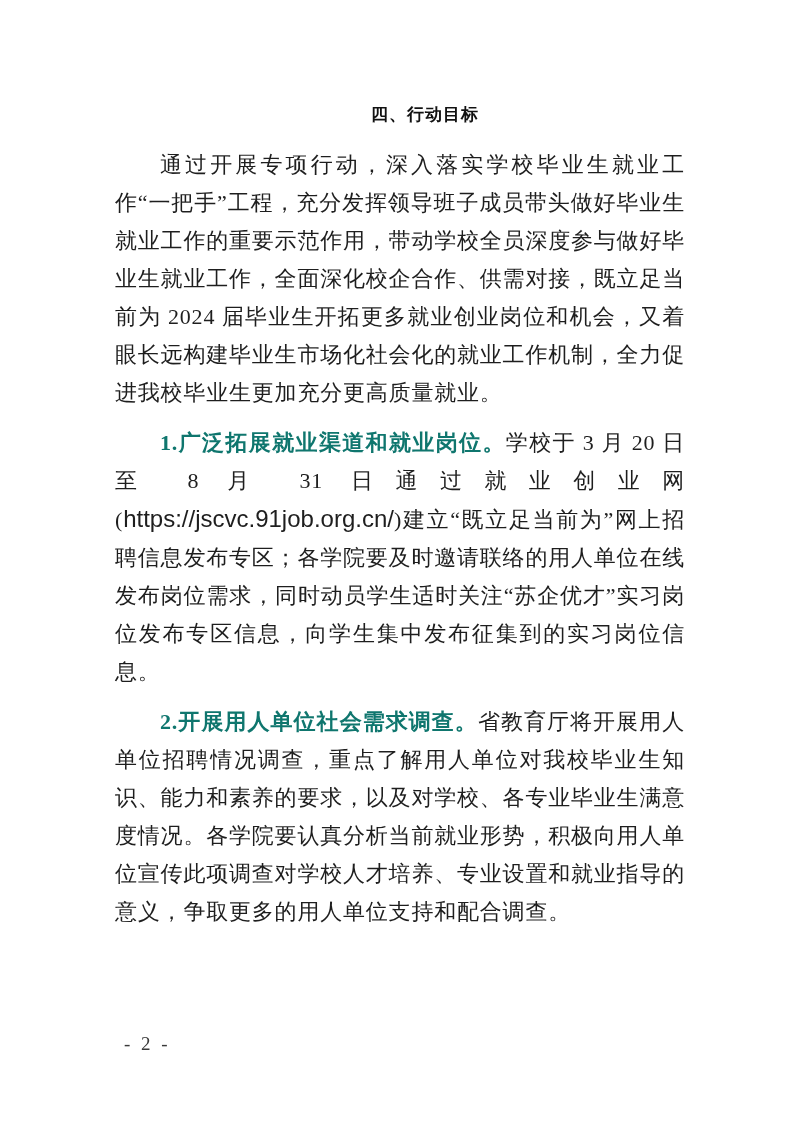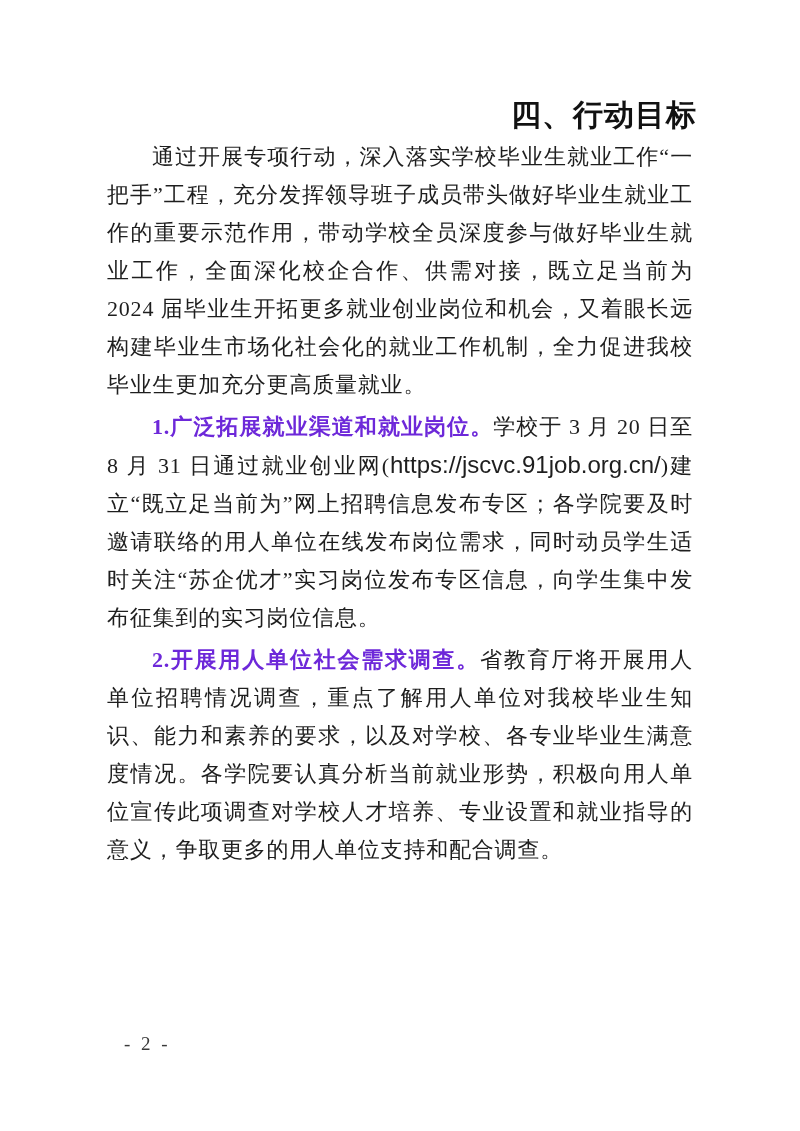--- a/index.html
+++ b/index.html
@@ -26,35 +26,35 @@
     top: 96px;
     width: 594px;
     font-size: 22px;
     line-height: 38px;
     letter-spacing: 0.8px;
     text-align: justify;
   }
   .heading {
     margin: 0;
     font-family: "Liberation Sans", "DejaVu Sans", sans-serif;
-    font-size: 30px;
+    font-size: 17px;
     font-weight: 700;
     color: #111111;
     line-height: 38px;
     text-indent: 50px;
     letter-spacing: 1px;
-    text-align: right;
+    text-align: center;
   }
   .para {
-    margin: 4px;
+    margin: 12px;
     text-indent: 45px;
   }
   .para .lead {
     font-weight: 700;
-    color: #6d28d9;
+    color: #0f766e;
   }
   .url {
     font-family: "Liberation Sans", "DejaVu Sans", sans-serif;
     font-size: 24px;
     letter-spacing: 0;
   }
   .footer {
     position: absolute;
     left: 124px;
     top: 1031px;

